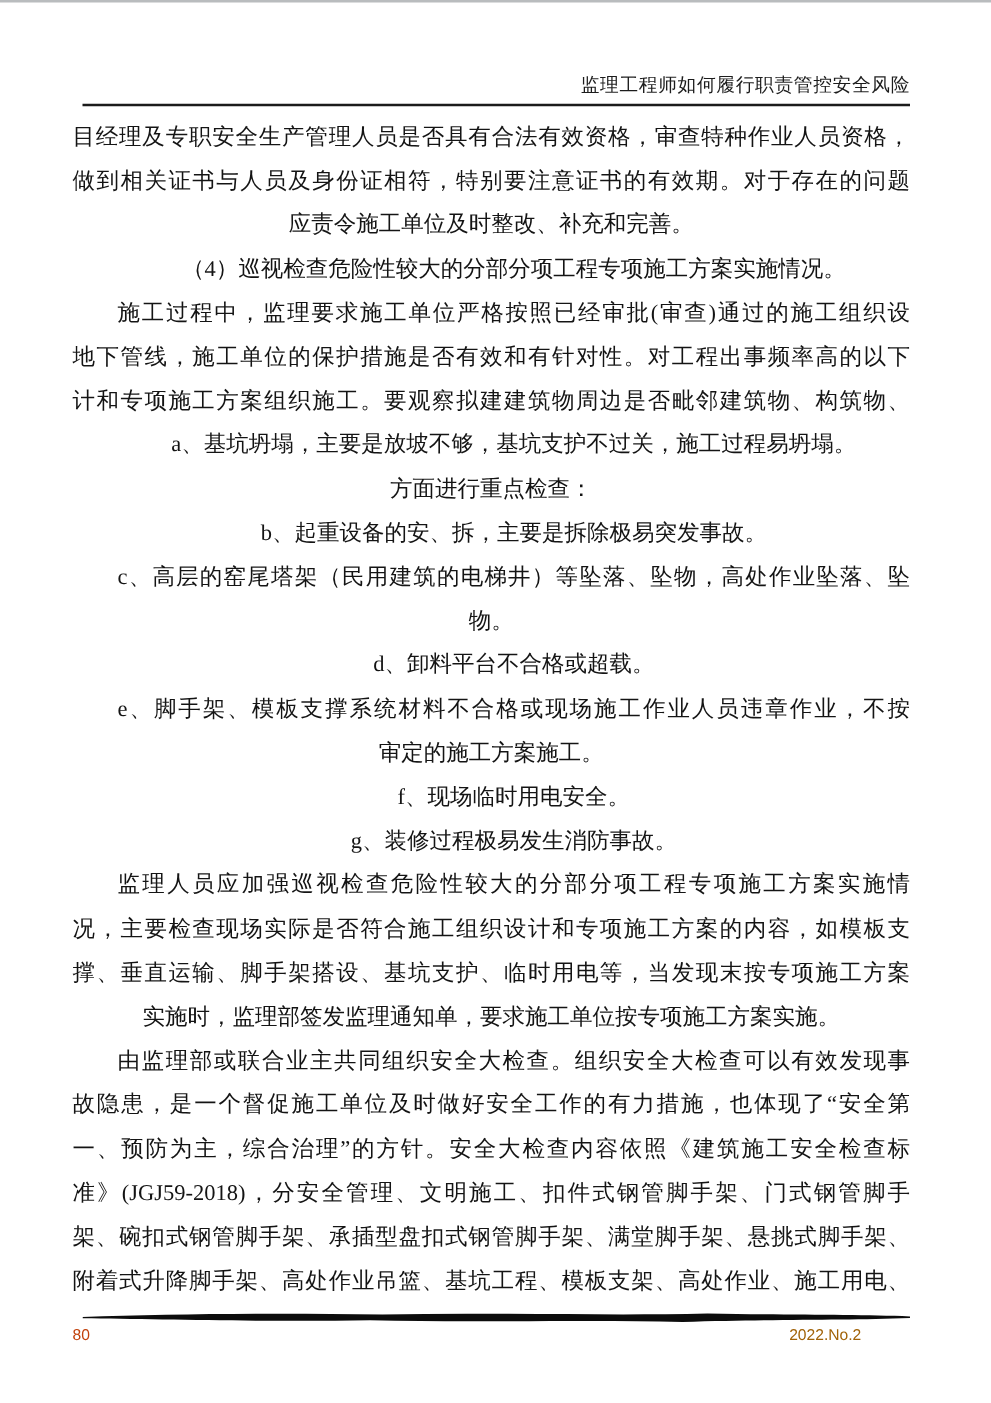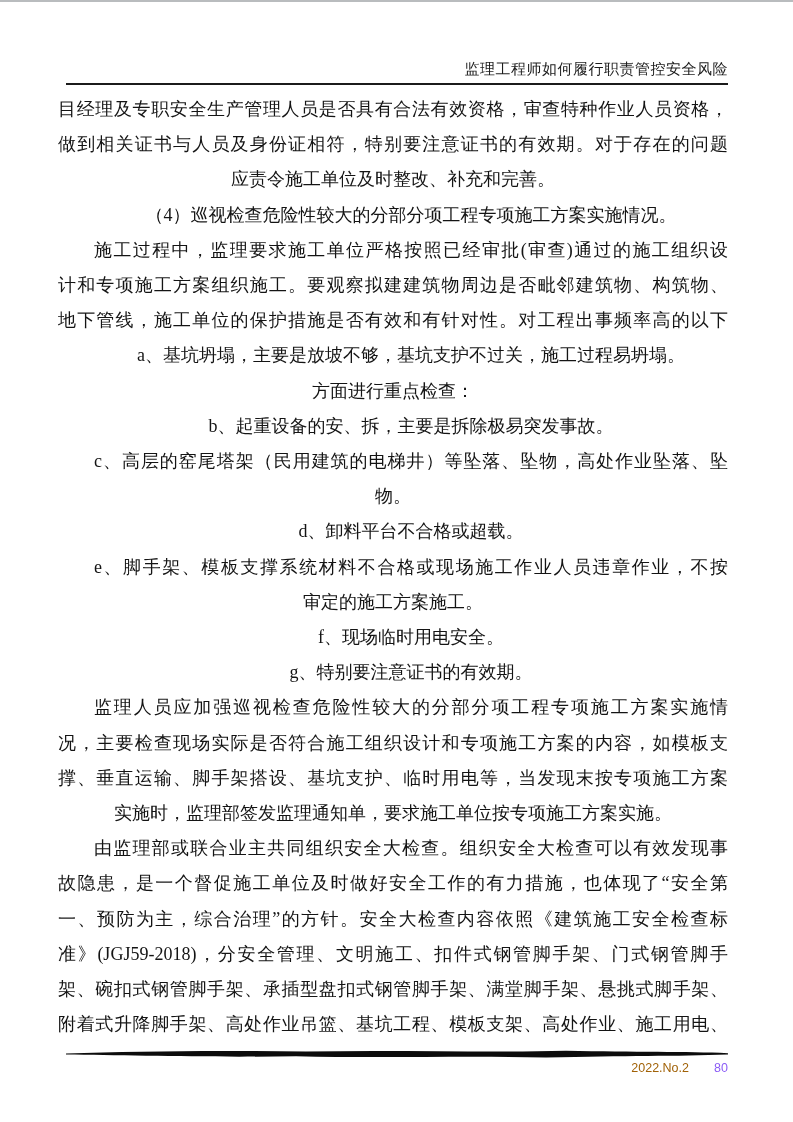--- a/index.html
+++ b/index.html
@@ -40,23 +40,23 @@
     text-align: justify;
     text-align-last: justify;
     text-justify: inter-character;
   }
   .line.indent { text-indent: 2em; }
   .footer-rule {
     position: absolute; top: 1049px; left: 66px; width: 662px; height: 11px;
   }
   .footer-pagenum {
     position: absolute; top: 1060px; left: 58px; width: 670px; height: 16px;
-    text-align: right;
+    text-align: left;
     font-family: "Liberation Sans", "DejaVu Sans", sans-serif;
-    font-size: 12.5px; line-height: 16px; color: #8b5cf6;
+    font-size: 12.5px; line-height: 16px; color: #c2410c;
   }
   .footer-issue {
     position: absolute; top: 1060px; right: 104px; height: 16px;
     font-family: "Liberation Sans", "DejaVu Sans", sans-serif;
     font-size: 12.5px; line-height: 16px; color: #a16207;
   }
 </style>
 </head>
 <body>
 
@@ -67,32 +67,32 @@
   <div class="running-header">监理工程师如何履行职责管控安全风险</div>
 
   <div class="header-rule"></div>
 
   <div class="body-text">
       <div class="line fill">目经理及专职安全生产管理人员是否具有合法有效资格，审查特种作业人员资格，</div>
       <div class="line fill">做到相关证书与人员及身份证相符，特别要注意证书的有效期。对于存在的问题</div>
       <div class="line">应责令施工单位及时整改、补充和完善。</div>
       <div class="line indent">（4）巡视检查危险性较大的分部分项工程专项施工方案实施情况。</div>
       <div class="line indent fill">施工过程中，监理要求施工单位严格按照已经审批(审查)通过的施工组织设</div>
+      <div class="line fill">地下管线，施工单位的保护措施是否有效和有针对性。对工程出事频率高的以下</div>
       <div class="line fill">计和专项施工方案组织施工。要观察拟建建筑物周边是否毗邻建筑物、构筑物、</div>
-      <div class="line fill">地下管线，施工单位的保护措施是否有效和有针对性。对工程出事频率高的以下</div>
       <div class="line indent">a、基坑坍塌，主要是放坡不够，基坑支护不过关，施工过程易坍塌。</div>
       <div class="line">方面进行重点检查：</div>
       <div class="line indent">b、起重设备的安、拆，主要是拆除极易突发事故。</div>
       <div class="line indent fill">c、高层的窑尾塔架（民用建筑的电梯井）等坠落、坠物，高处作业坠落、坠</div>
       <div class="line">物。</div>
       <div class="line indent">d、卸料平台不合格或超载。</div>
       <div class="line indent fill">e、脚手架、模板支撑系统材料不合格或现场施工作业人员违章作业，不按</div>
       <div class="line">审定的施工方案施工。</div>
       <div class="line indent">f、现场临时用电安全。</div>
-      <div class="line indent">g、特别要注意证书的有效期。</div>
+      <div class="line indent">g、装修过程极易发生消防事故。</div>
       <div class="line indent fill">监理人员应加强巡视检查危险性较大的分部分项工程专项施工方案实施情</div>
       <div class="line fill">况，主要检查现场实际是否符合施工组织设计和专项施工方案的内容，如模板支</div>
       <div class="line fill">撑、垂直运输、脚手架搭设、基坑支护、临时用电等，当发现末按专项施工方案</div>
       <div class="line">实施时，监理部签发监理通知单，要求施工单位按专项施工方案实施。</div>
       <div class="line indent fill">由监理部或联合业主共同组织安全大检查。组织安全大检查可以有效发现事</div>
       <div class="line fill">故隐患，是一个督促施工单位及时做好安全工作的有力措施，也体现了“安全第</div>
       <div class="line fill">一、预防为主，综合治理”的方针。安全大检查内容依照《建筑施工安全检查标</div>
       <div class="line fill">准》(JGJ59-2018)，分安全管理、文明施工、扣件式钢管脚手架、门式钢管脚手</div>
       <div class="line fill">架、碗扣式钢管脚手架、承插型盘扣式钢管脚手架、满堂脚手架、悬挑式脚手架、</div>
       <div class="line fill">附着式升降脚手架、高处作业吊篮、基坑工程、模板支架、高处作业、施工用电、</div>

